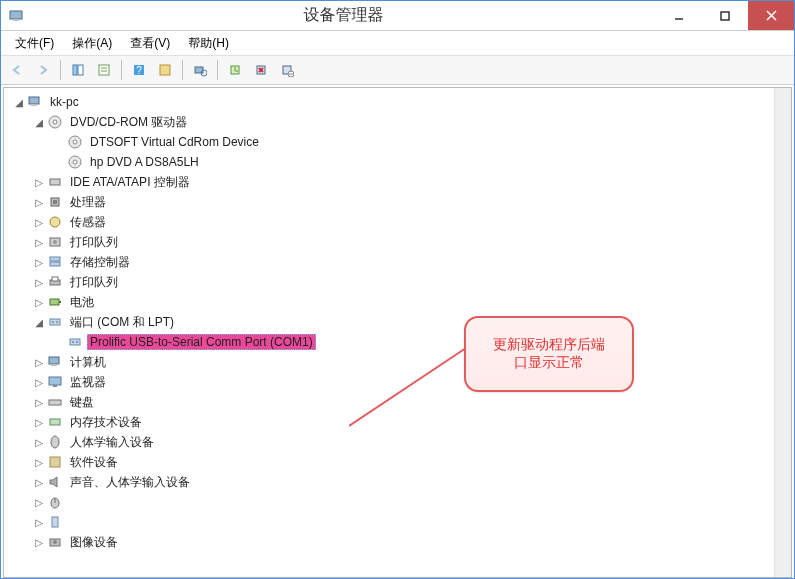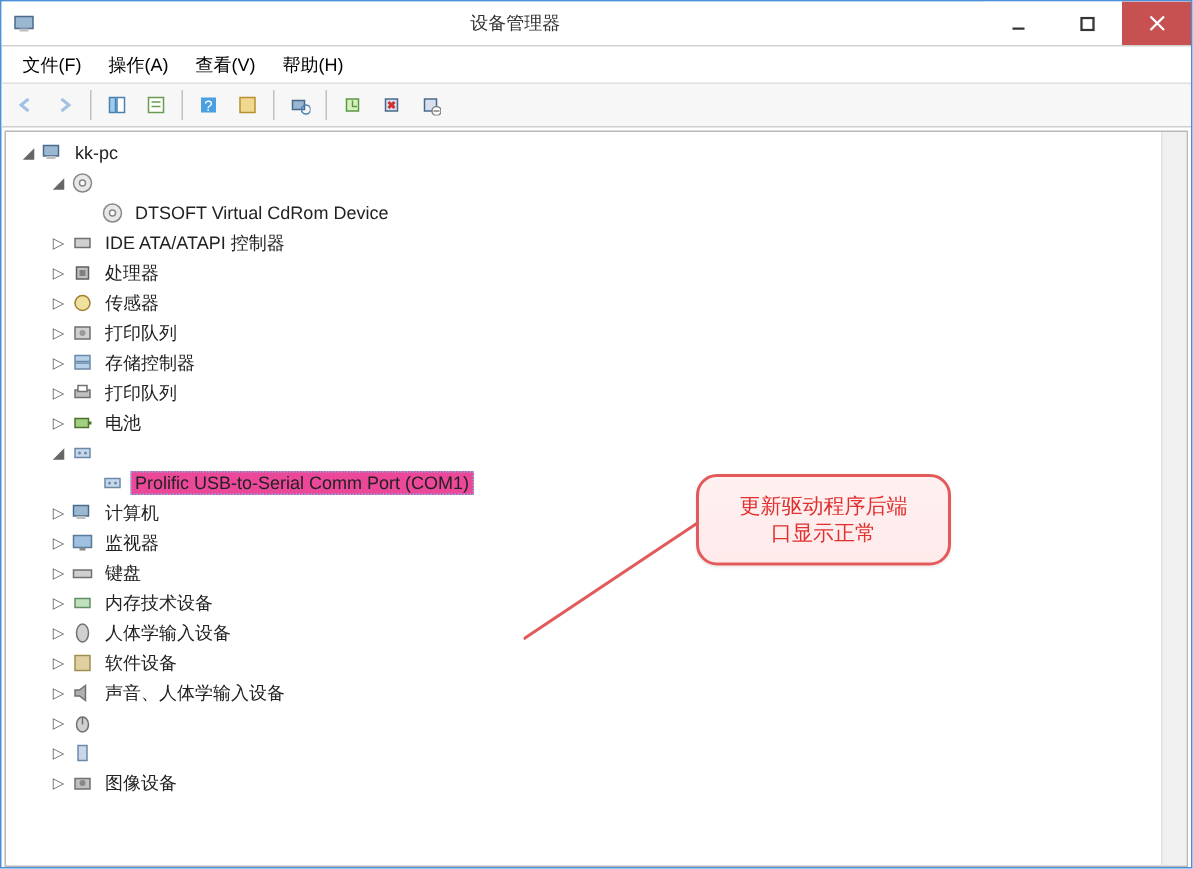--- a/index.html
+++ b/index.html
@@ -1,39 +1,39 @@
 <!DOCTYPE html>
 <html><head>
 <meta charset="utf-8">
 <style>
 * { box-sizing: border-box; margin: 0; padding: 0; font-family: "Microsoft YaHei", "Segoe UI", Tahoma, sans-serif; }
 body { background: #fff; width: 795px; height: 579px; overflow: hidden; border: 1px solid #4a90d9; }
 .titlebar { height: 30px; background: linear-gradient(#fff,#fff); display: flex; align-items: center; border-bottom: 1px solid #d0d0d0; }
 .titlebar .icon-slot { width: 30px; display:flex; align-items:center; justify-content:center; }
-.titlebar .title { flex: 1; text-align: center; font-size: 12px; color: #333; }
+.titlebar .title { flex: 1; text-align: center; font-size: 16px; color: #333; }
 .winbtns { display:flex; height:100%; }
 .winbtn { width: 46px; display:flex; align-items:center; justify-content:center; font-size:12px; height:100%; }
 .winbtn.min, .winbtn.max { background:#fff; color:#333;}
 .winbtn.close { background:#c75050; color:#fff; font-size:14px; }
 .menubar { height: 24px; display:flex; align-items:center; padding: 0 6px; font-size:12px; gap: 2px; }
 .menubar .menuitem { padding: 2px 8px; cursor:default; }
 .toolbar { height: 30px; border-top:1px solid #e0e0e0; border-bottom:1px solid #d0d0d0; display:flex; align-items:center; padding: 0 4px; gap:2px; background:#f7f7f7; }
 .tbtn { width:24px; height:24px; display:flex; align-items:center; justify-content:center; background:#fff0; border-radius:2px; }
 .tbtn.disabled { opacity:0.4; }
 .tsep { width:1px; height:20px; background:#c0c0c0; margin:0 3px; }
 .content { position:relative; height: calc(579px - 30px - 24px - 30px - 4px); margin:2px; border:1px solid #b8b8b8; background:#fff; overflow:auto; }
 .tree { padding: 4px 2px; font-size:12px; color:#222; }
 .node { display:flex; align-items:center; height:20px; white-space:nowrap; }
 .expander { width:14px; height:14px; display:flex; align-items:center; justify-content:center; font-size:10px; color:#666; margin-right:1px; user-select:none; }
 .expander.hidden { visibility:hidden; }
 .dev-icon { width:16px; height:16px; margin-right:4px; display:flex; align-items:center; justify-content:center; }
 .node-label { padding: 1px 3px; }
 .node-label.selected { background:#ec4899; border:1px dotted #7ab7e8; padding:0 2px; }
 .indent0{padding-left:6px}.indent1{padding-left:26px}.indent2{padding-left:46px}
-.callout { position:absolute; left:460px; top:228px; width:170px; height:61px; border:2px solid #e25a5a; border-radius:14px; background:linear-gradient(#fff1f1,#ffeaea); display:flex; align-items:center; justify-content:center; font-size:14px; color:#e03030; text-align:center; box-shadow: 0 1px 2px rgba(0,0,0,0.1); }
+.callout { position:absolute; left:460px; top:228px; width:170px; height:76px; border:2px solid #e25a5a; border-radius:14px; background:linear-gradient(#fff1f1,#ffeaea); display:flex; align-items:center; justify-content:center; font-size:14px; color:#e03030; text-align:center; box-shadow: 0 1px 2px rgba(0,0,0,0.1); }
 .callout-line { position:absolute; pointer-events:none; }
 .scrollbar-v { position:absolute; right:0; top:0; bottom:0; width:17px; background:#f0f0f0; border-left:1px solid #e0e0e0; }
 svg { display:block; }
 </style>
 </head>
 <body>
 
 <div class="titlebar">
   <div class="icon-slot">
     <svg width="16" height="16" viewBox="0 0 16 16">
@@ -152,30 +152,41 @@
     </div>
 
     <div class="node indent1">
       <span class="expander">◢</span>
       <span class="dev-icon">
           <svg width="16" height="16">
             <circle cx="8" cy="8" r="6" fill="#e8e8e8" stroke="#888"></circle>
             <circle cx="8" cy="8" r="2" fill="#fff" stroke="#888"></circle>
           </svg>
         </span>
+      <span class="node-label">DVD/CD-ROM 驱动器</span>
     </div>
     <div class="node indent2">
       <span class="expander hidden"></span>
       <span class="dev-icon">
           <svg width="16" height="16">
             <circle cx="8" cy="8" r="6" fill="#e8e8e8" stroke="#888"></circle>
             <circle cx="8" cy="8" r="2" fill="#fff" stroke="#888"></circle>
           </svg>
         </span>
       <span class="node-label">DTSOFT Virtual CdRom Device</span>
+    </div>
+    <div class="node indent2">
+      <span class="expander hidden"></span>
+      <span class="dev-icon">
+          <svg width="16" height="16">
+            <circle cx="8" cy="8" r="6" fill="#e8e8e8" stroke="#888"></circle>
+            <circle cx="8" cy="8" r="2" fill="#fff" stroke="#888"></circle>
+          </svg>
+        </span>
+      <span class="node-label">hp DVD A  DS8A5LH</span>
     </div>
 
     <div class="node indent1">
       <span class="expander">▷</span>
       <span class="dev-icon">
           <svg width="16" height="16">
             <rect x="3" y="5" width="10" height="6" fill="#d0d0d0" stroke="#707070"></rect>
           </svg>
         </span>
       <span class="node-label">IDE ATA/ATAPI 控制器</span>
@@ -242,20 +253,21 @@
 
     <div class="node indent1">
       <span class="expander">◢</span>
       <span class="dev-icon">
           <svg width="16" height="16">
             <rect x="3" y="5" width="10" height="6" fill="#c8d8e8" stroke="#6a8aaa"></rect>
             <circle cx="6" cy="8" r="1" fill="#6a8aaa"></circle>
             <circle cx="10" cy="8" r="1" fill="#6a8aaa"></circle>
           </svg>
         </span>
+      <span class="node-label">端口 (COM 和 LPT)</span>
     </div>
     <div class="node indent2">
       <span class="expander hidden"></span>
       <span class="dev-icon">
           <svg width="16" height="16">
             <rect x="3" y="5" width="10" height="6" fill="#c8d8e8" stroke="#6a8aaa"></rect>
             <circle cx="6" cy="8" r="1" fill="#6a8aaa"></circle>
             <circle cx="10" cy="8" r="1" fill="#6a8aaa"></circle>
           </svg>
         </span>

